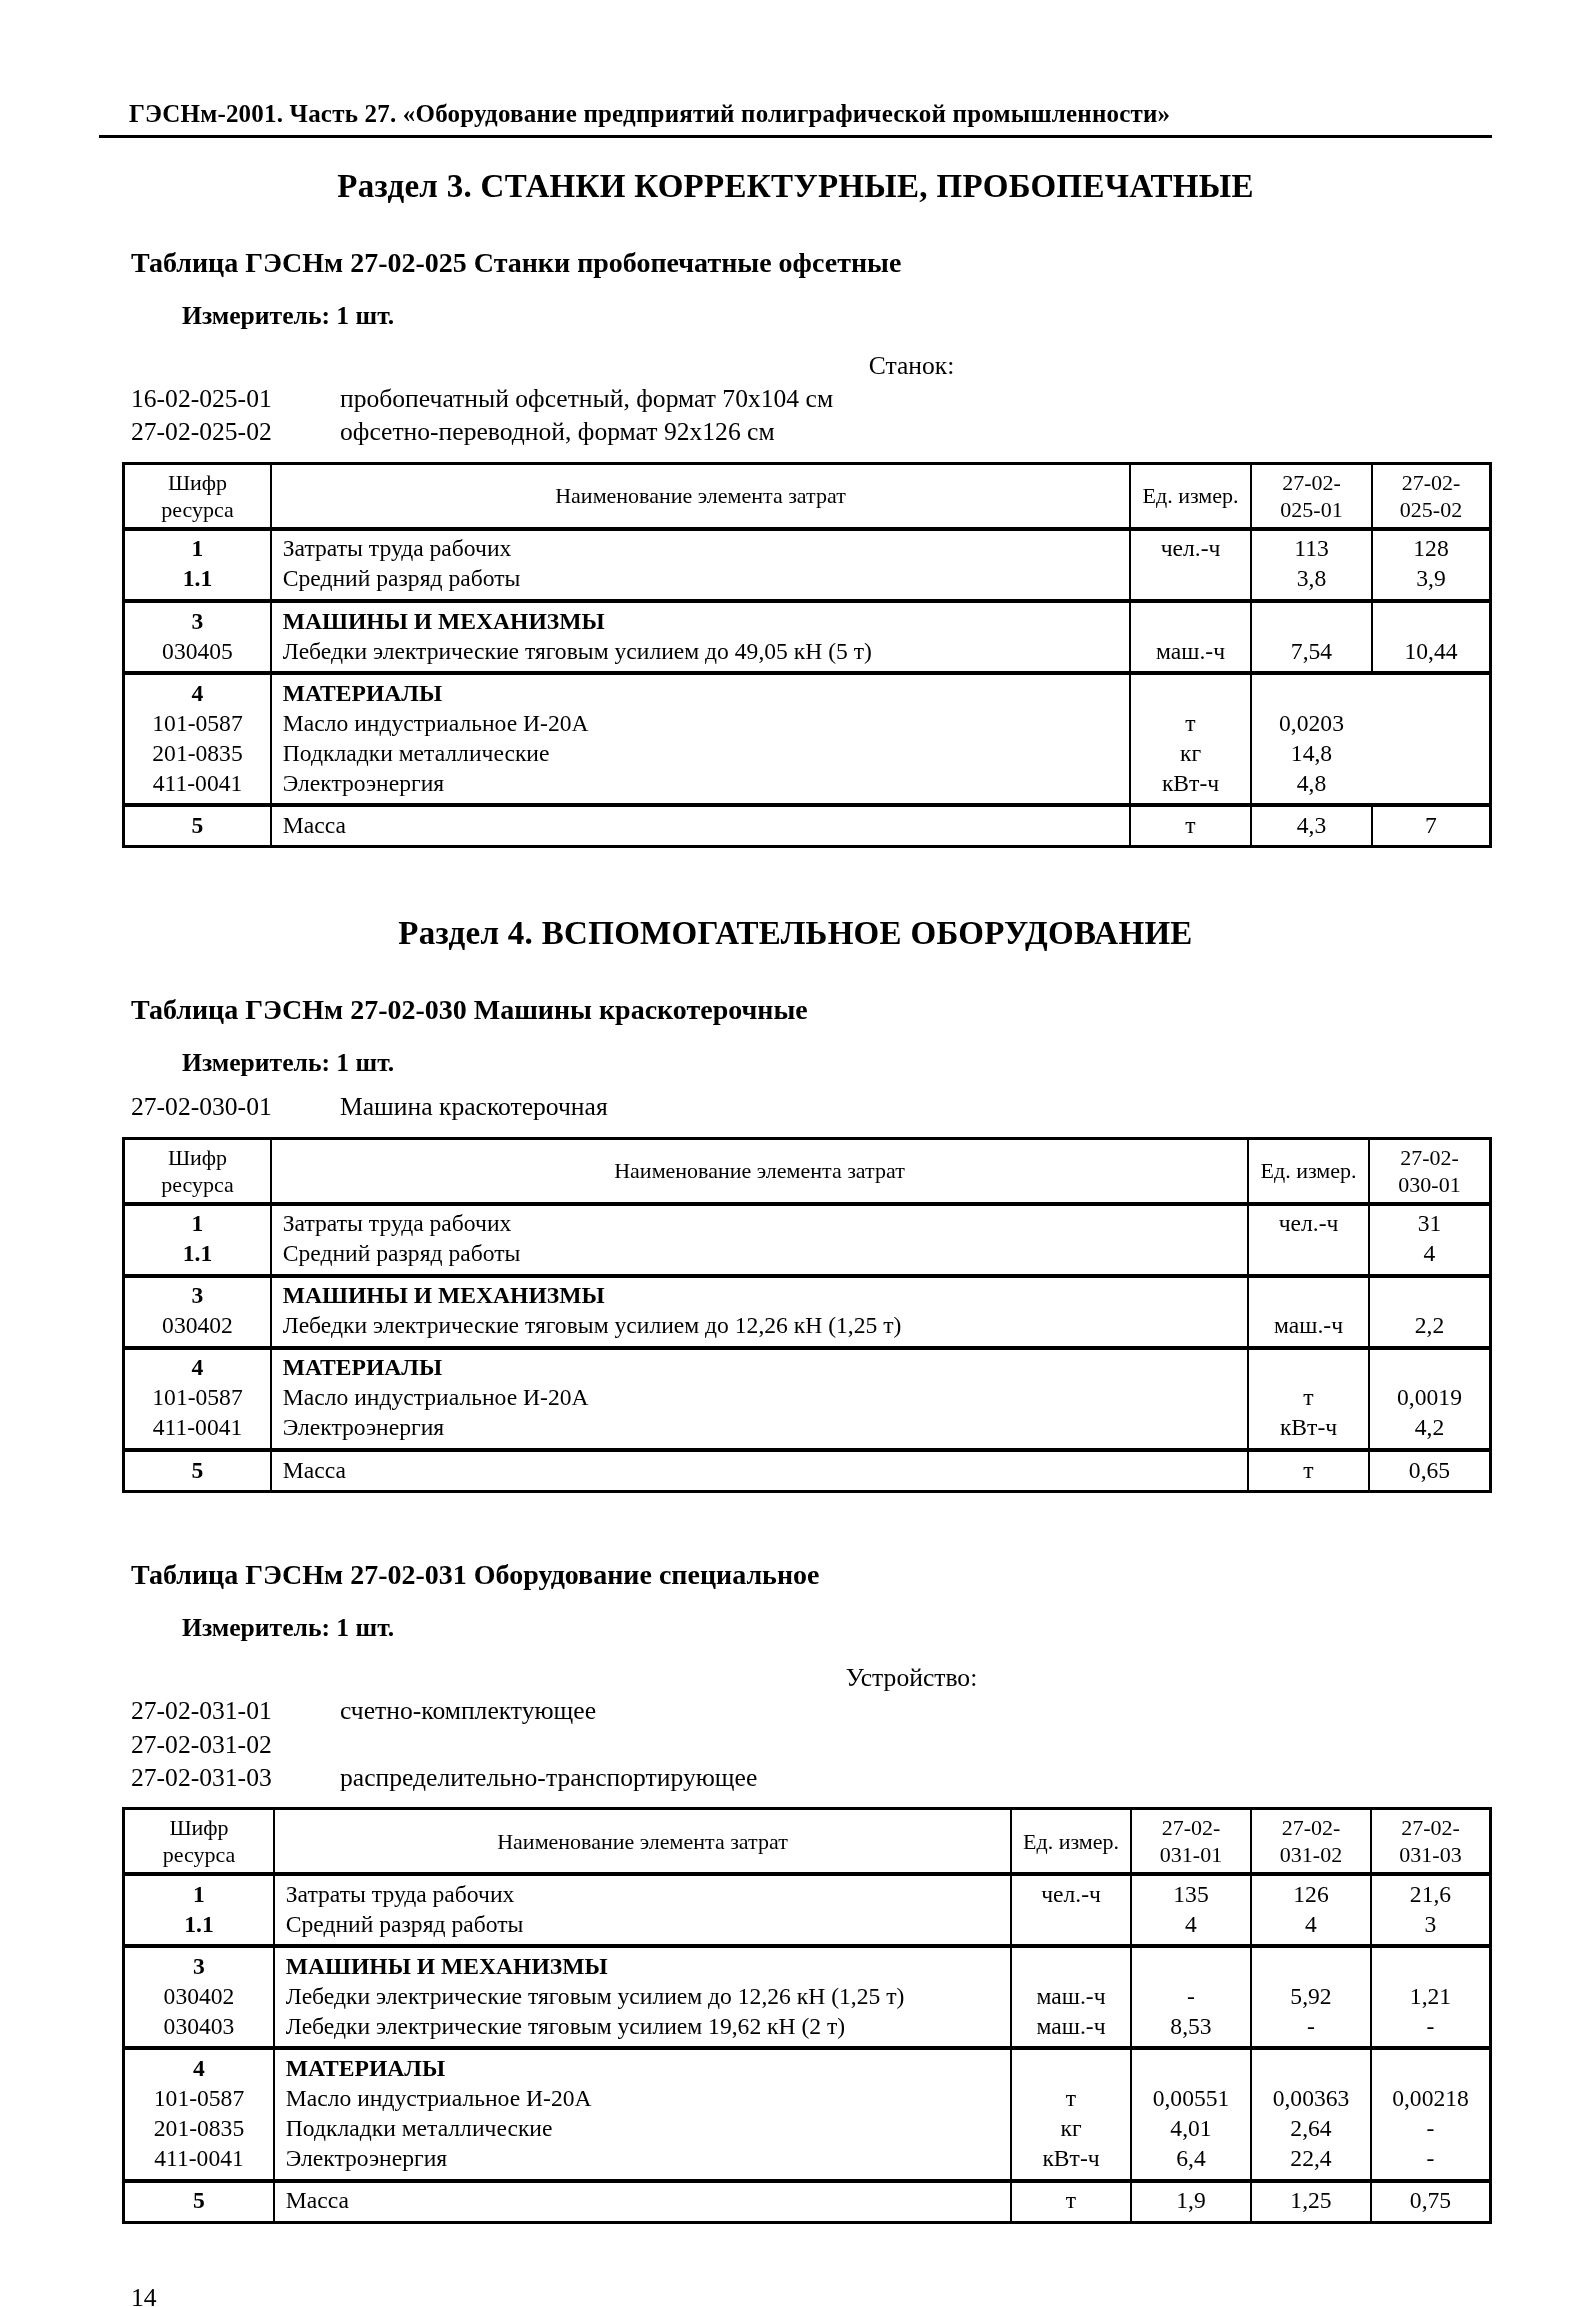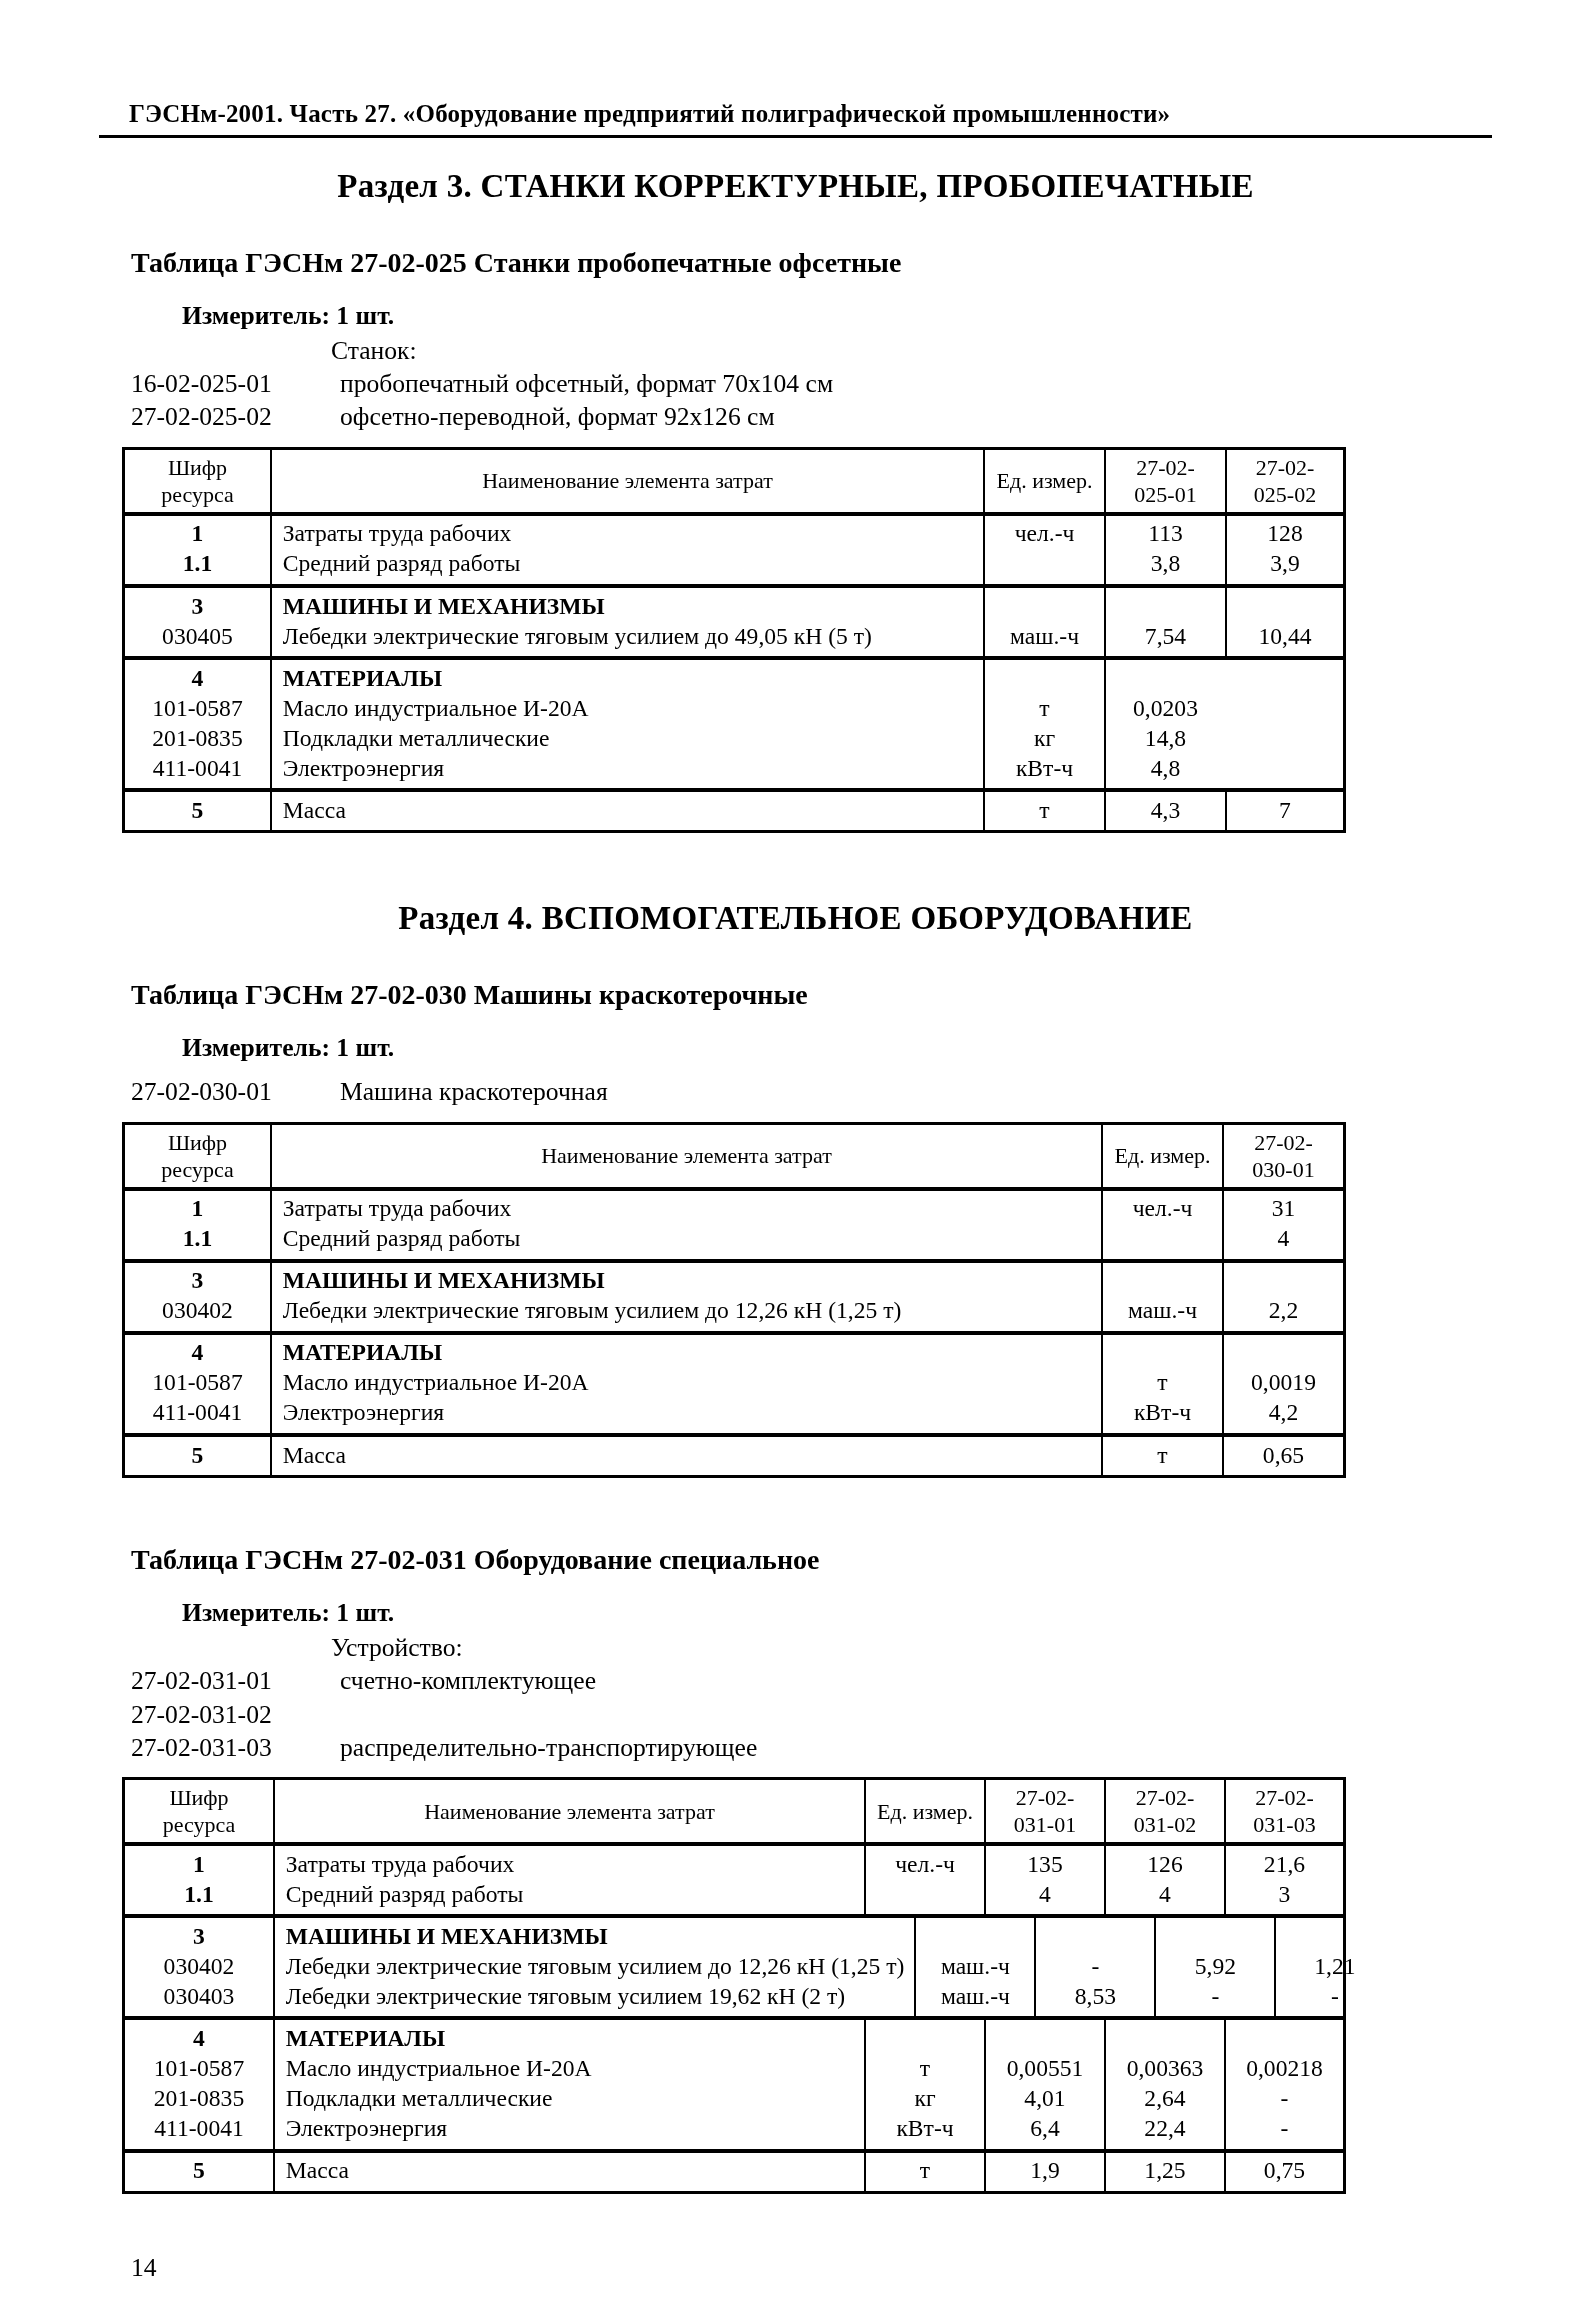--- a/index.html
+++ b/index.html
@@ -14,27 +14,27 @@
     padding:100px 0 6.7px 30px;
     border-bottom:3.4px solid #000;
     font-size:25px;font-weight:bold;letter-spacing:0.2px;
   }
   .section-heading{
     text-align:center;font-size:33px;font-weight:bold;
     margin:27px 0 0 0;line-height:42px;letter-spacing:0.3px;
   }
   .tbl-title{font-size:28px;font-weight:bold;margin:38px 0 0 32px;line-height:36px;}
   .measurer{font-size:25.6px;font-weight:bold;margin:19px 0 0 83px;line-height:32px;}
-  .list-intro{font-size:25.6px;margin:3px 0 0 232px;line-height:32px;}
+  .list-intro{font-size:25.6px;margin:18px 0 0 232px;line-height:32px;text-align:center;}
   .item-line{display:flex;font-size:25.6px;line-height:32px;margin:1.3px 0 0 32px;}
   .item-line .icode{width:209px;flex:0 0 209px;}
   .item-line .idesc{flex:1;}
 
   .rtable{
-    width:1224px;margin:13.5px 0 0 23px;
+    width:1370px;margin:13.5px 0 0 23px;
     border:3.4px solid #000;box-sizing:border-box;
   }
   .grid{display:grid;}
   .g1{grid-template-columns:145px 1fr 121px 121px 118px;}
   .g2{grid-template-columns:145px 1fr 121px 121px;}
   .g3{grid-template-columns:148px 1fr 120px 120px 120px 119px;}
 
   .thead{border-bottom:4.7px solid #000;}
   .hc{
     border-left:2px solid #000;min-height:62px;box-sizing:border-box;

